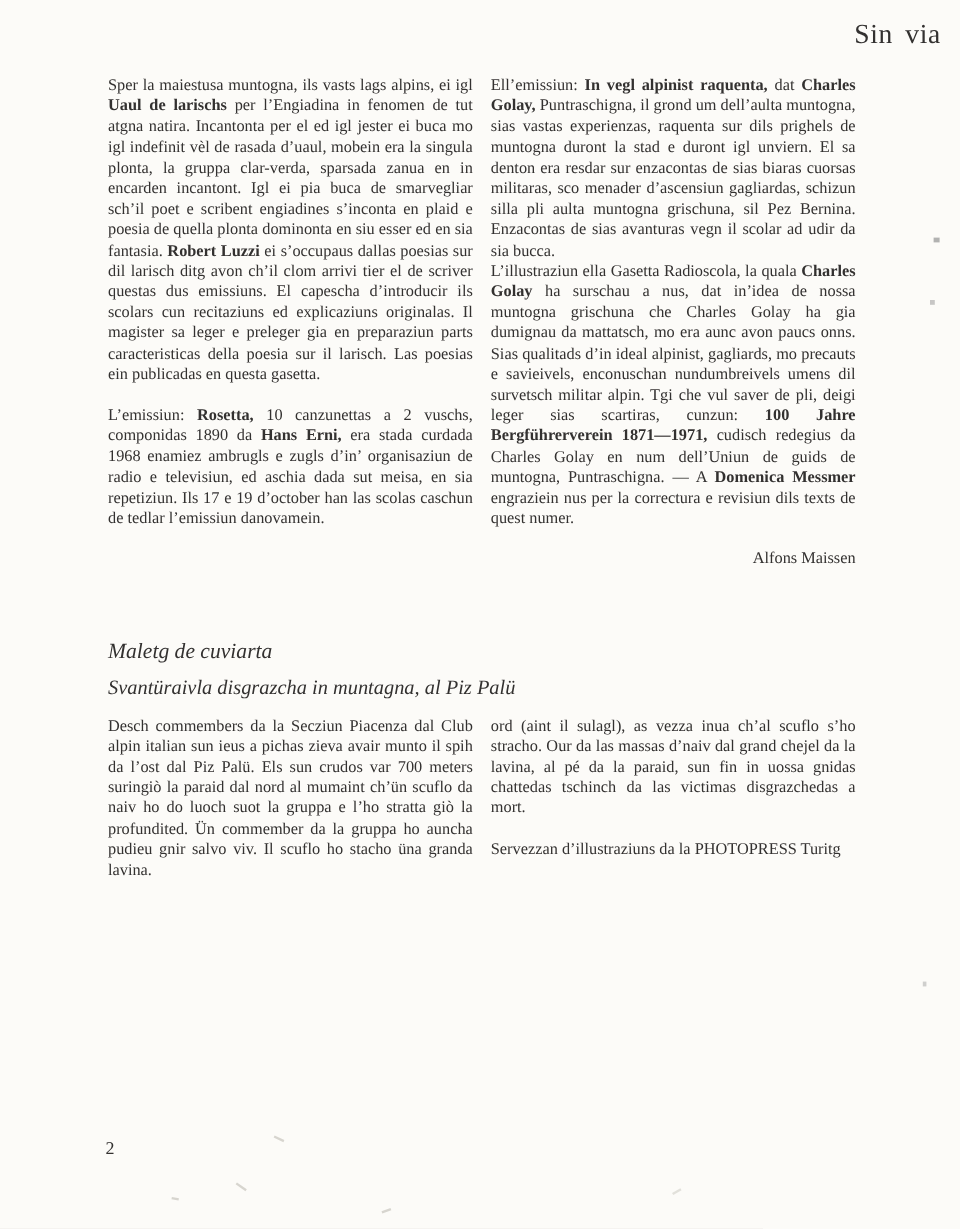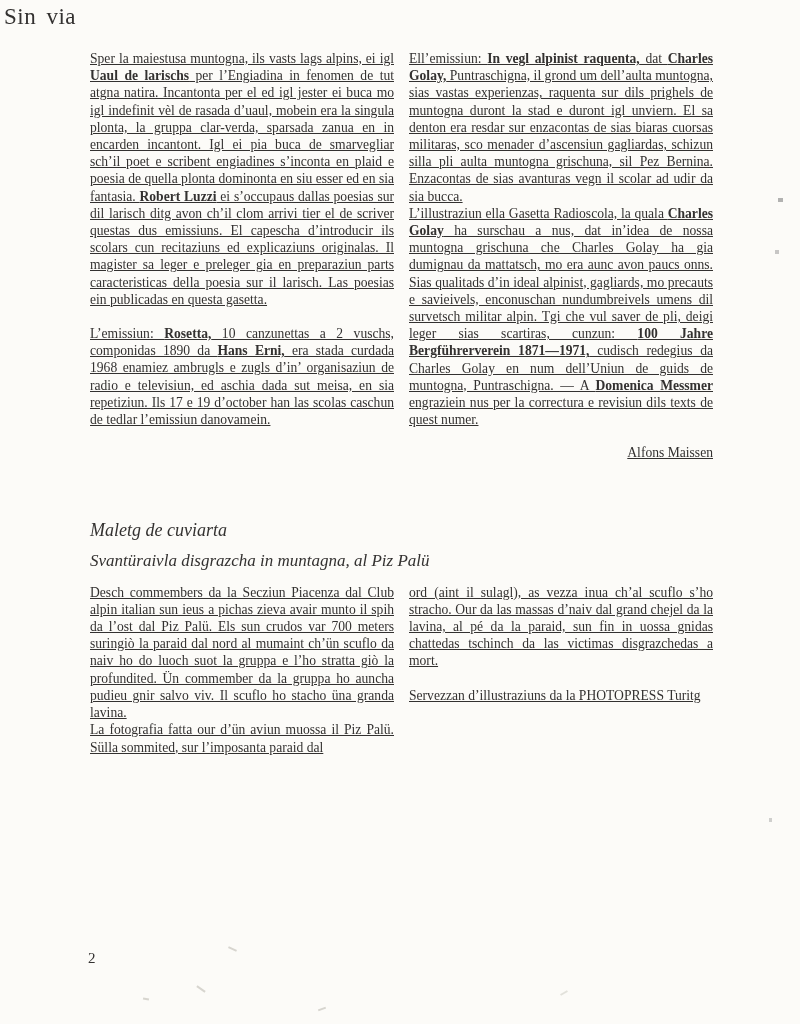--- a/index.html
+++ b/index.html
@@ -7,34 +7,34 @@
     position: relative;
     width: 800px;
     height: 1024px;
     margin: 0 auto;
     background: #fcfbf8;
     color: #333130;
     font-family: "Liberation Serif", "DejaVu Serif", serif;
     overflow: hidden;
   }
   .page-title {
-    margin: 4px;
-    text-align: left;
+    margin: 16px;
+    text-align: right;
     font-size: 23px;
     font-weight: normal;
     letter-spacing: 0.5px;
     word-spacing: 4px;
   }
   .content {
     width: 624px;
     margin: 20px auto 0 90px;
   }
   .columns { display: flex; gap: 15px; }
   .col { width: 304px; text-align: justify; font-size: 13.6px; line-height: 17.2px; }
-  .col p { margin: 0; text-decoration: underline; }
+  .col p { margin: 0; }
   .col p.gap { margin-top: 17px; }
   .byline { text-align: right; margin-top: 16px !important; }
   .cover-section { margin-top: 58px; }
   .cover-heading { margin: 0; font-size: 18px; font-style: italic; }
   .cover-subtitle { margin: 10px 0 0 0; font-style: italic; font-size: 17px; }
   .cover-section .columns { margin-top: 13px; }
   .credit-row { display: flex; justify-content: space-between; margin-top: 15px; }
   .page-number { position: absolute; left: 88px; top: 950px; font-size: 15px; }
   .artifact { position: absolute; background: #9a9a9a; }
   .a1 { left: 778px; top: 198px; width: 5px; height: 4px; opacity: .75; }
@@ -67,21 +67,20 @@
         <p class="byline">Alfons Maissen</p>
       </div>
     </div>
 
     <div class="cover-section">
       <p class="cover-heading">Maletg de cuviarta</p>
       <p class="cover-subtitle">Svantüraivla disgrazcha in muntagna, al Piz Palü</p>
       <div class="columns">
         <div class="col">
           <p><span>Desch commembers da la Secziun Piacenza dal Club alpin italian sun ieus a pichas zieva avair munto il spih da l’ost dal Piz Palü. Els sun crudos var 700 meters suringiò la paraid dal nord al mumaint ch’ün scuflo da naiv ho do luoch suot la gruppa e l’ho stratta giò la profundited. Ün commember da la gruppa ho auncha pudieu gnir salvo viv. Il scuflo ho stacho üna granda lavina.</span></p>
-          <p><span>La fotografia fatta our d’ün aviun muossa il Piz Palü. Sülla sommited, sur l’imposanta paraid dal</span></p>
         </div>
         <div class="col">
           <p><span>ord (aint il sulagl), as vezza inua ch’al scuflo s’ho stracho. Our da las massas d’naiv dal grand chejel da la lavina, al pé da la paraid, sun fin in uossa gnidas chattedas tschinch da las victimas disgrazchedas a mort.</span></p>
           <p class="gap"><span>Servezzan d’illustraziuns da la PHOTOPRESS Turitg</span></p>
         </div>
       </div>
     </div>
 
   </div>
 

